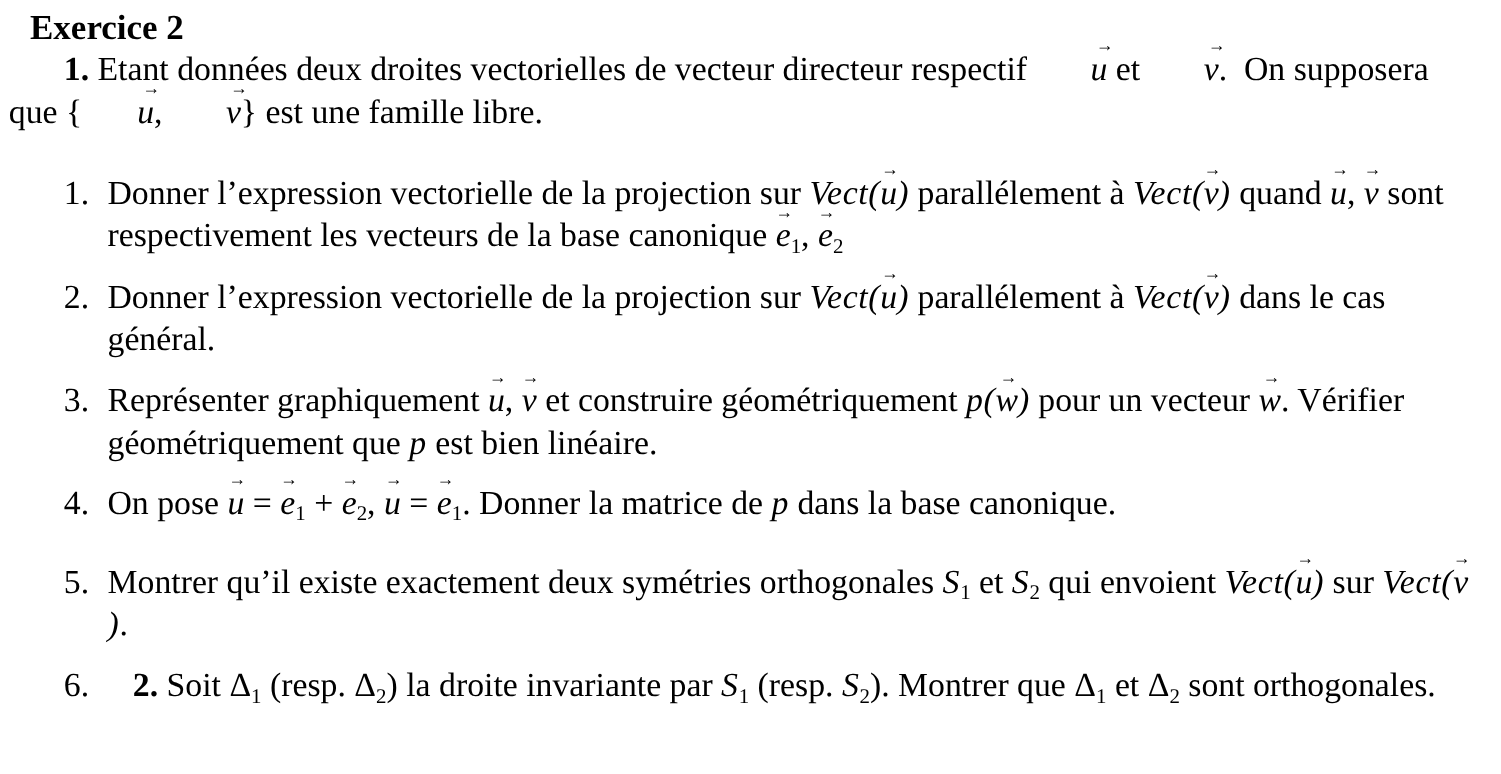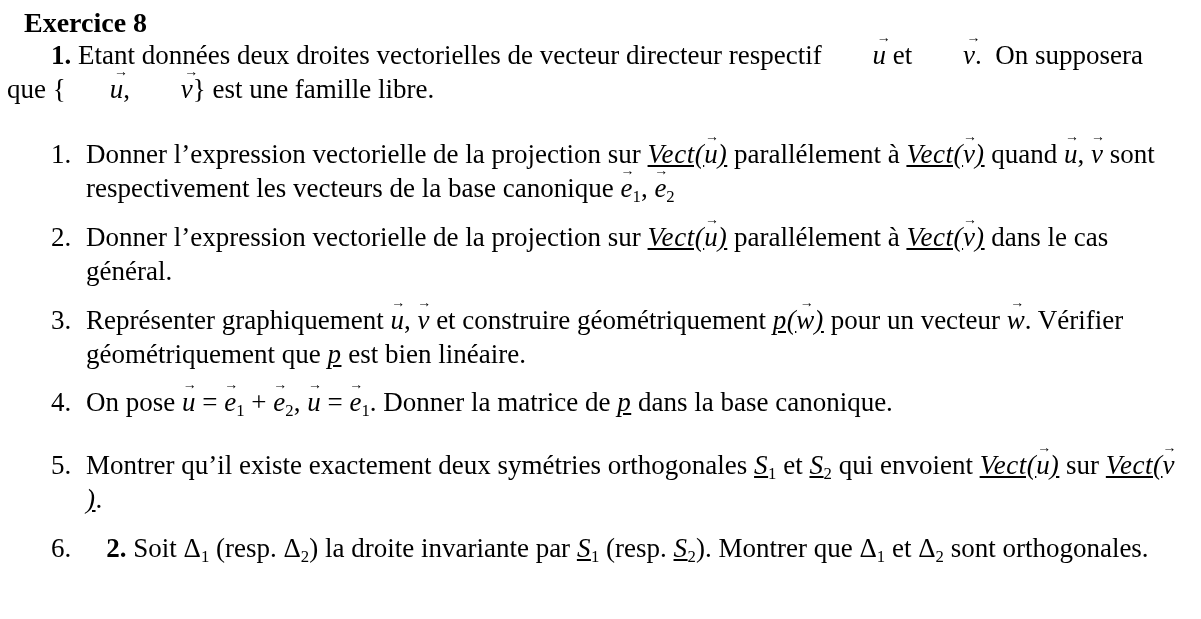--- a/index.html
+++ b/index.html
@@ -39,21 +39,21 @@
     margin-bottom: 15px;
   }
   .item:nth-child(3) { margin-bottom: 14px; }
   .item:nth-child(4) { margin-bottom: 29px; }
   .item .num {
     position: absolute;
     left: 44px;
     top: 0;
   }
   .rb { font-weight: bold; }
-  .ri { font-style: italic; letter-spacing: 0.02em; text-decoration: underline; }
+  .ri { font-style: italic; letter-spacing: 0.02em; }
   .rs {
     font-size: 0.62em;
     vertical-align: -0.30em;
     line-height: 0;
   }
   .vec {
     font-style: italic;
     position: relative;
     display: inline-block;
   }
@@ -65,21 +65,21 @@
     line-height: 1;
     top: -0.60em;
     left: 58%;
     transform: translateX(-50%);
   }
 </style>
 </head>
 <body>
 
 <div class="page">
-  <h1 class="title">Exercice 8</h1>
+  <h1 class="title">Exercice 2</h1>
   <p class="intro"><span class="rb">1.</span><span class="rt">&nbsp;Etant données deux droites vectorielles de vecteur directeur respectif </span><span class="vec">u</span><span class="rt"> et </span><span class="vec">v</span><span class="rt">. &nbsp;On supposera que {</span><span class="vec">u</span><span class="rt">, </span><span class="vec">v</span><span class="rt">} est une famille libre.</span></p>
   <div class="qlist">
       <div class="item">
         <span class="num">1.</span>
         <div class="content"><span class="rt">Donner l’expression vectorielle de la projection sur </span><span class="ri">Vect(</span><span class="vec">u</span><span class="ri">)</span><span class="rt"> parallélement à </span><span class="ri">Vect(</span><span class="vec">v</span><span class="ri">)</span><span class="rt"> quand </span><span class="vec">u</span><span class="rt">, </span><span class="vec">v</span><span class="rt"> sont respectivement les vecteurs de la base canonique </span><span class="vec">e</span><span class="rs">1</span><span class="rt">, </span><span class="vec">e</span><span class="rs">2</span></div>
       </div>
       <div class="item">
         <span class="num">2.</span>
         <div class="content"><span class="rt">Donner l’expression vectorielle de la projection sur </span><span class="ri">Vect(</span><span class="vec">u</span><span class="ri">)</span><span class="rt"> parallélement à </span><span class="ri">Vect(</span><span class="vec">v</span><span class="ri">)</span><span class="rt"> dans le cas général.</span></div>
       </div>

